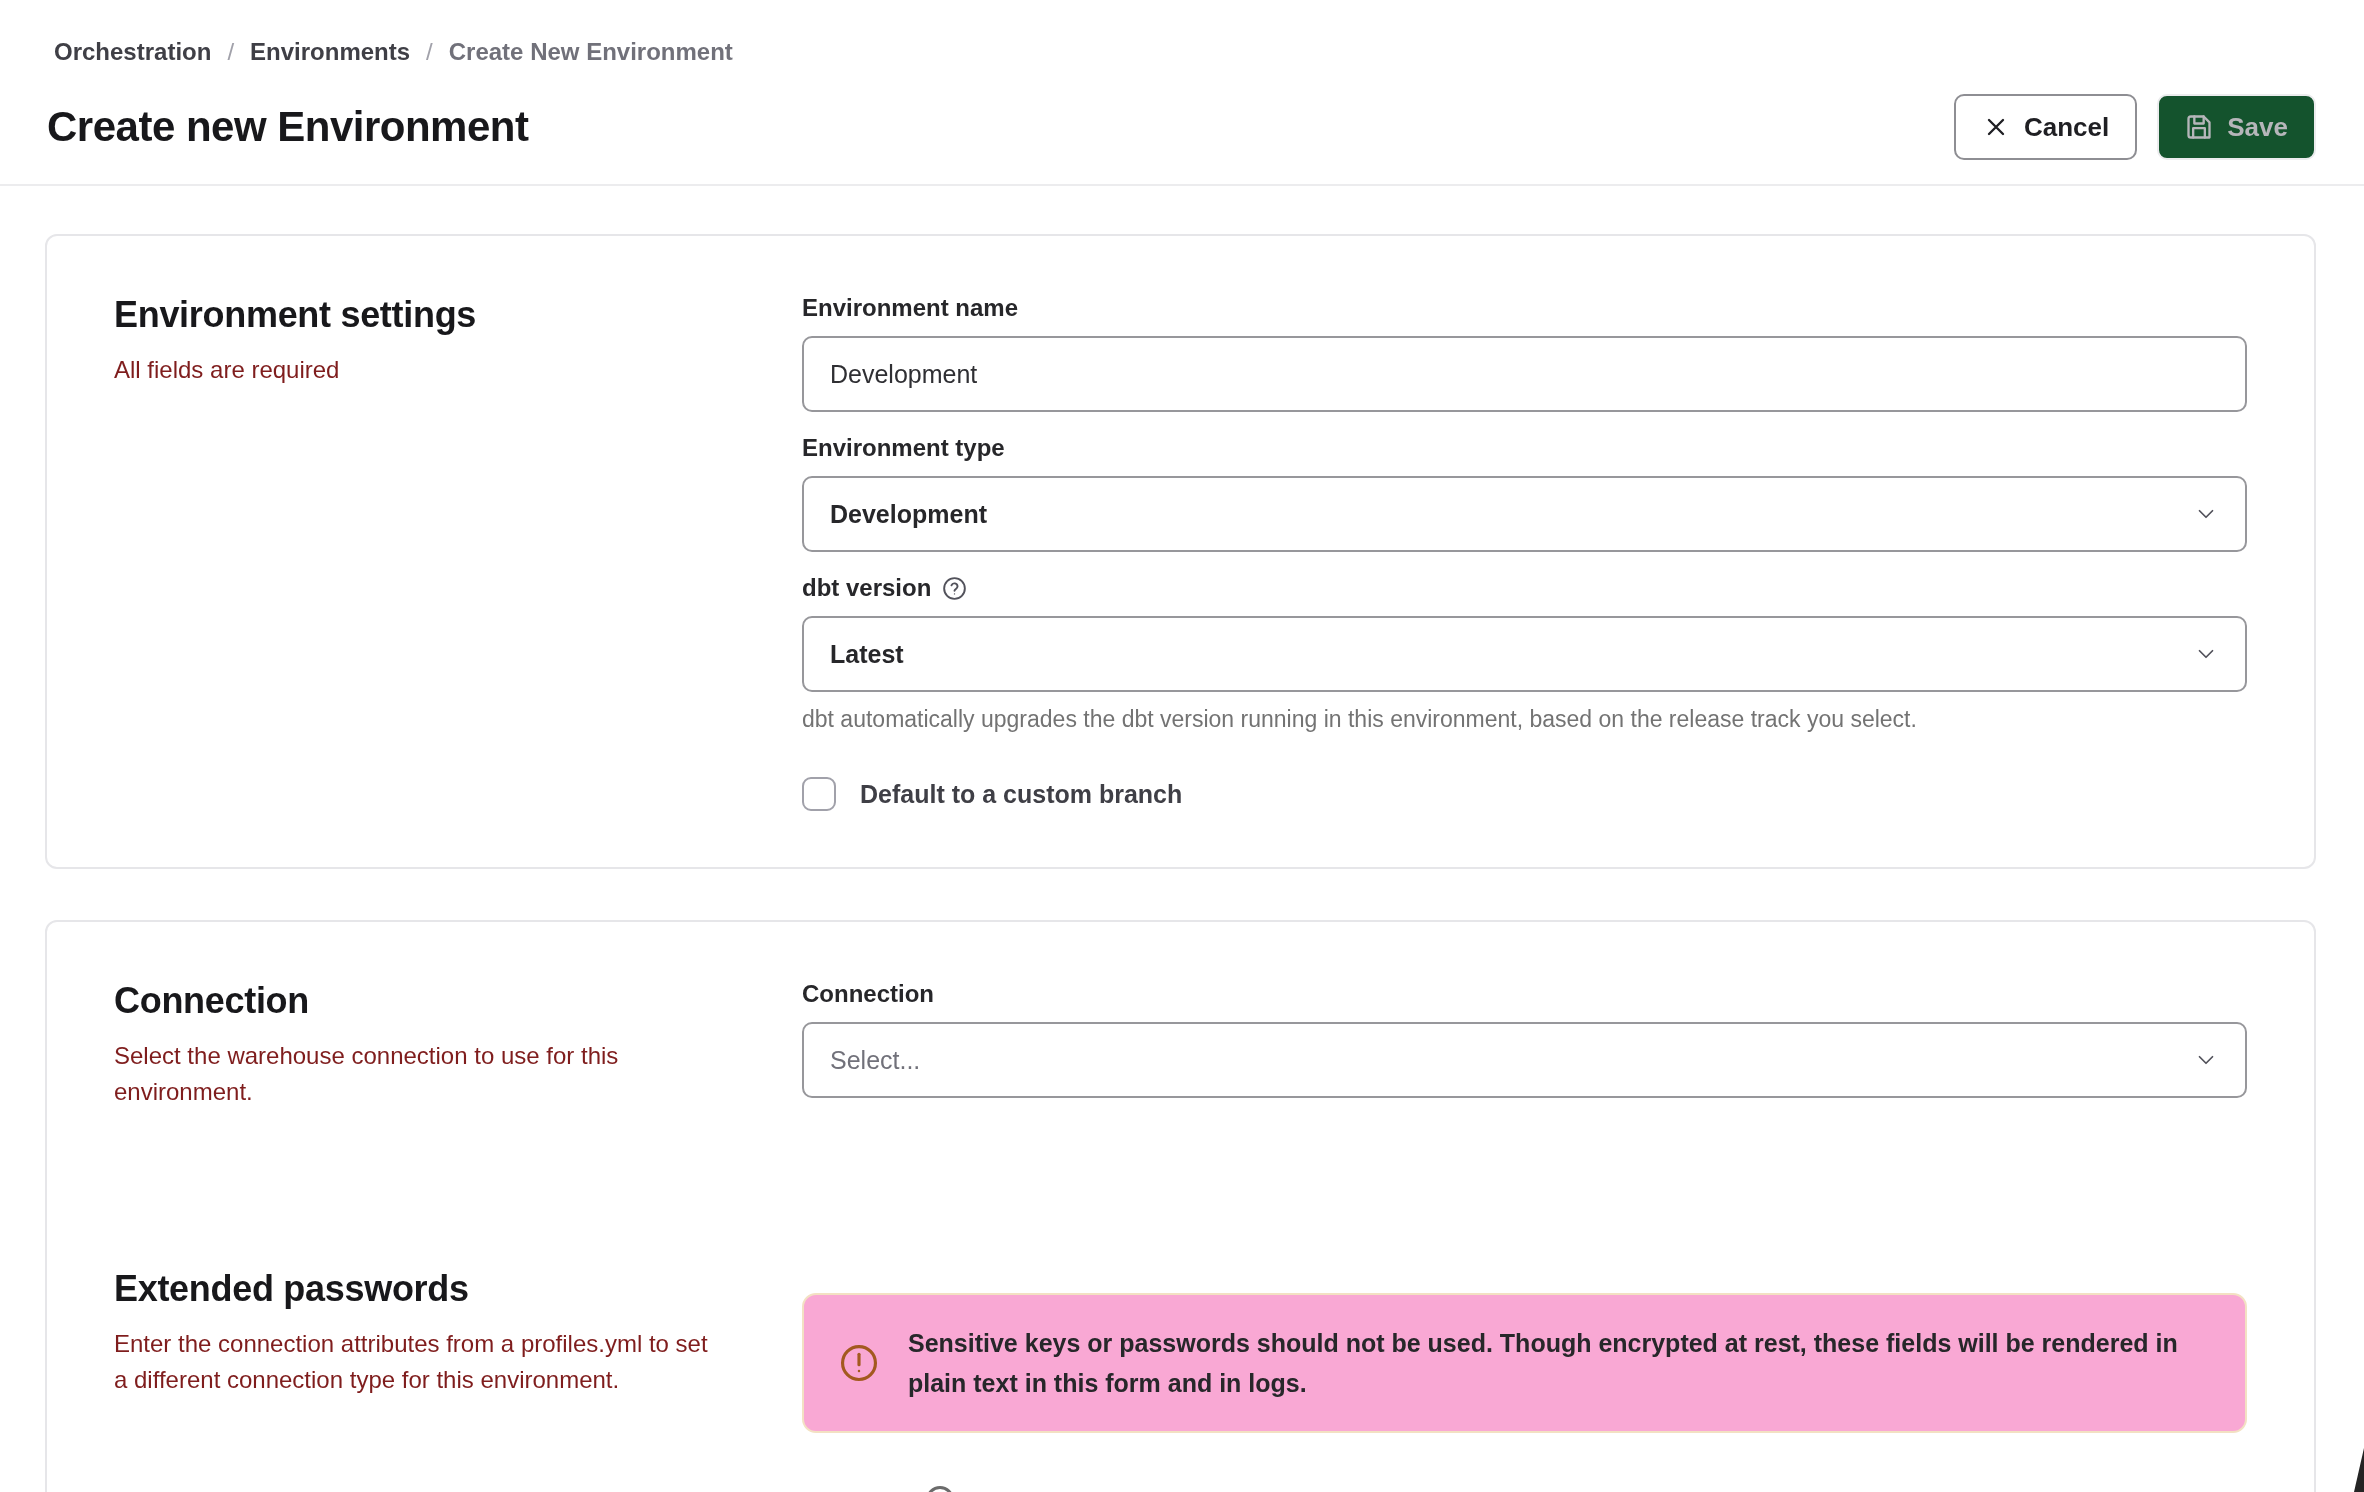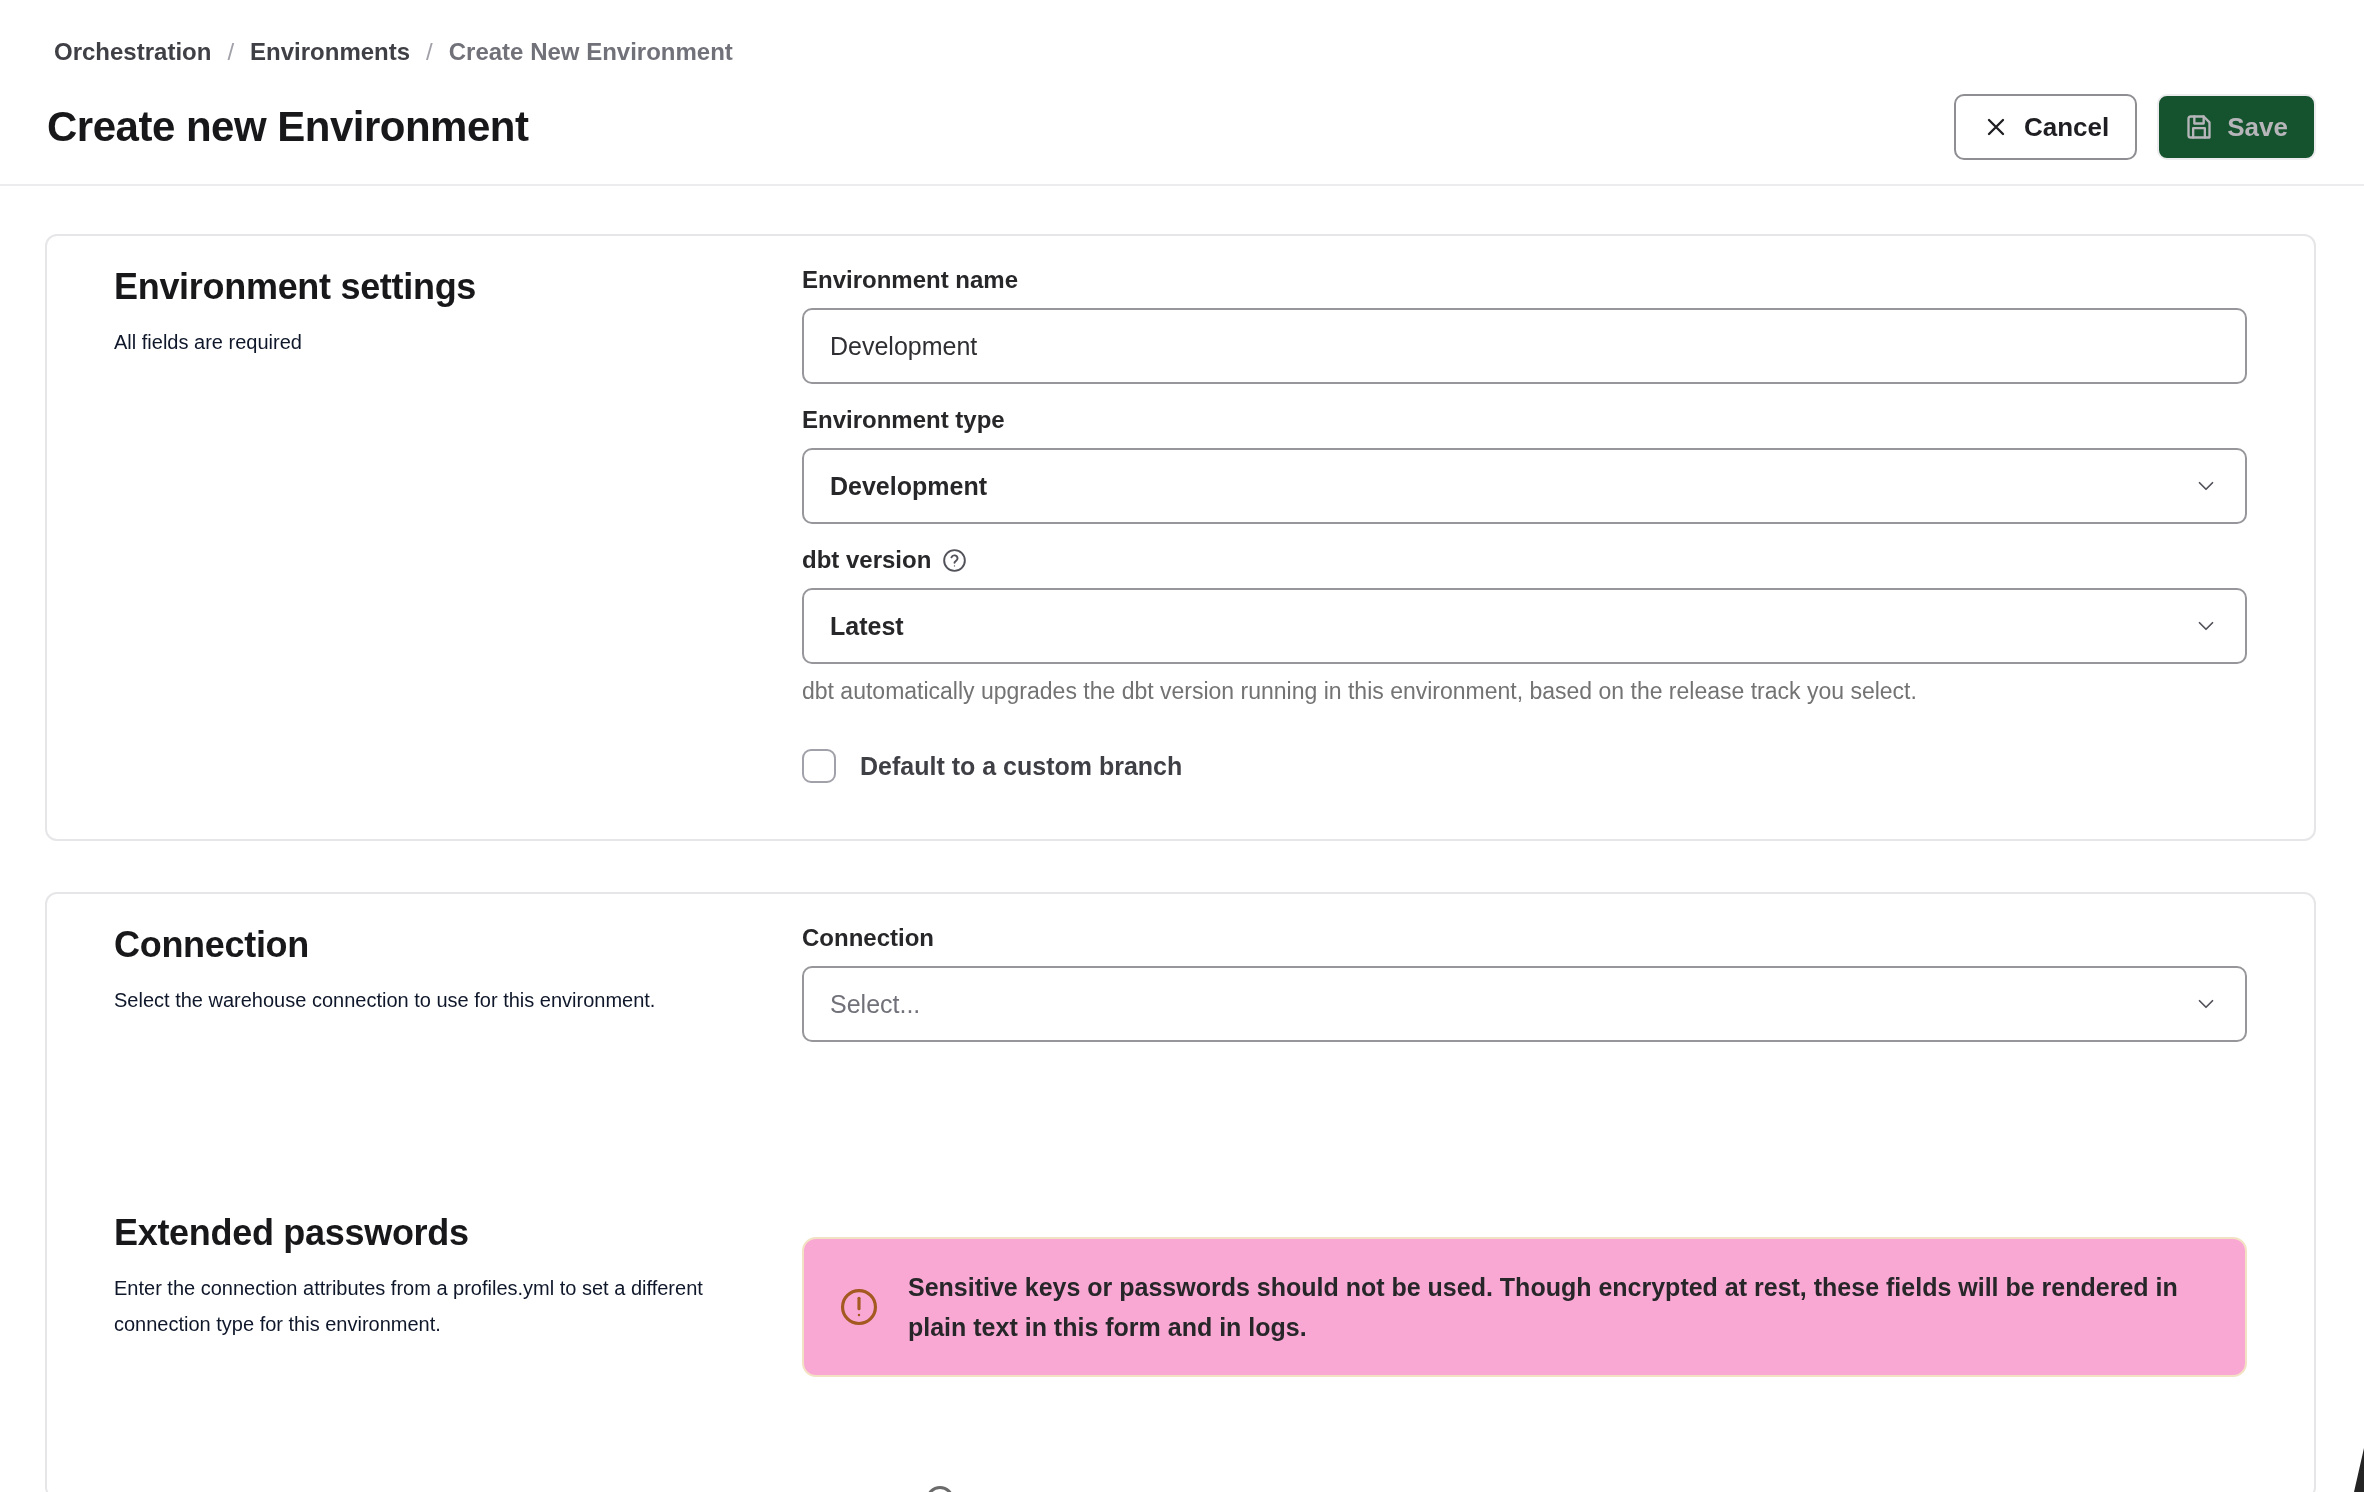--- a/index.html
+++ b/index.html
@@ -41,29 +41,29 @@
     background: #14532d; border-color: #ececee; color: #b6b6ba; cursor: default;
   }
   .header-divider {
     height: 2px; background: #ececee; border: none;
     margin: 24px -48px 0 -45px;
   }
 
   
   .card {
     border: 2px solid #e6e6e9; border-radius: 12px;
-    margin-top: 48px; padding: 30px 67px 56px 67px;
+    margin-top: 48px; padding: 58px 67px 56px 67px;
     background: #ffffff;
   }
   .card-2 { margin-top: 51px; padding-bottom: 120px; }
   .section-row { display: flex; }
   .section-left { width: 620px; flex: 0 0 620px; margin-right: 68px; }
   .section-right { flex: 1; min-width: 0; }
   .section-heading { font-size: 36px; font-weight: 700; letter-spacing: -0.3px; color: #18181b; }
-  .section-sub { margin-top: 16px; font-size: 20px; line-height: 36px; color: #0f172a; max-width: 600px; }
+  .section-sub { margin-top: 16px; font-size: 24px; line-height: 36px; color: #7f1d1d; max-width: 600px; }
 
   
   .field { margin-bottom: 22px; }
   .field-label {
     display: flex; align-items: center; gap: 10px;
     font-size: 24px; font-weight: 600; color: #27272a; margin-bottom: 14px;
   }
   .text-input {
     width: 100%; height: 76px;
     border: 2px solid #97979b; border-radius: 10px;

